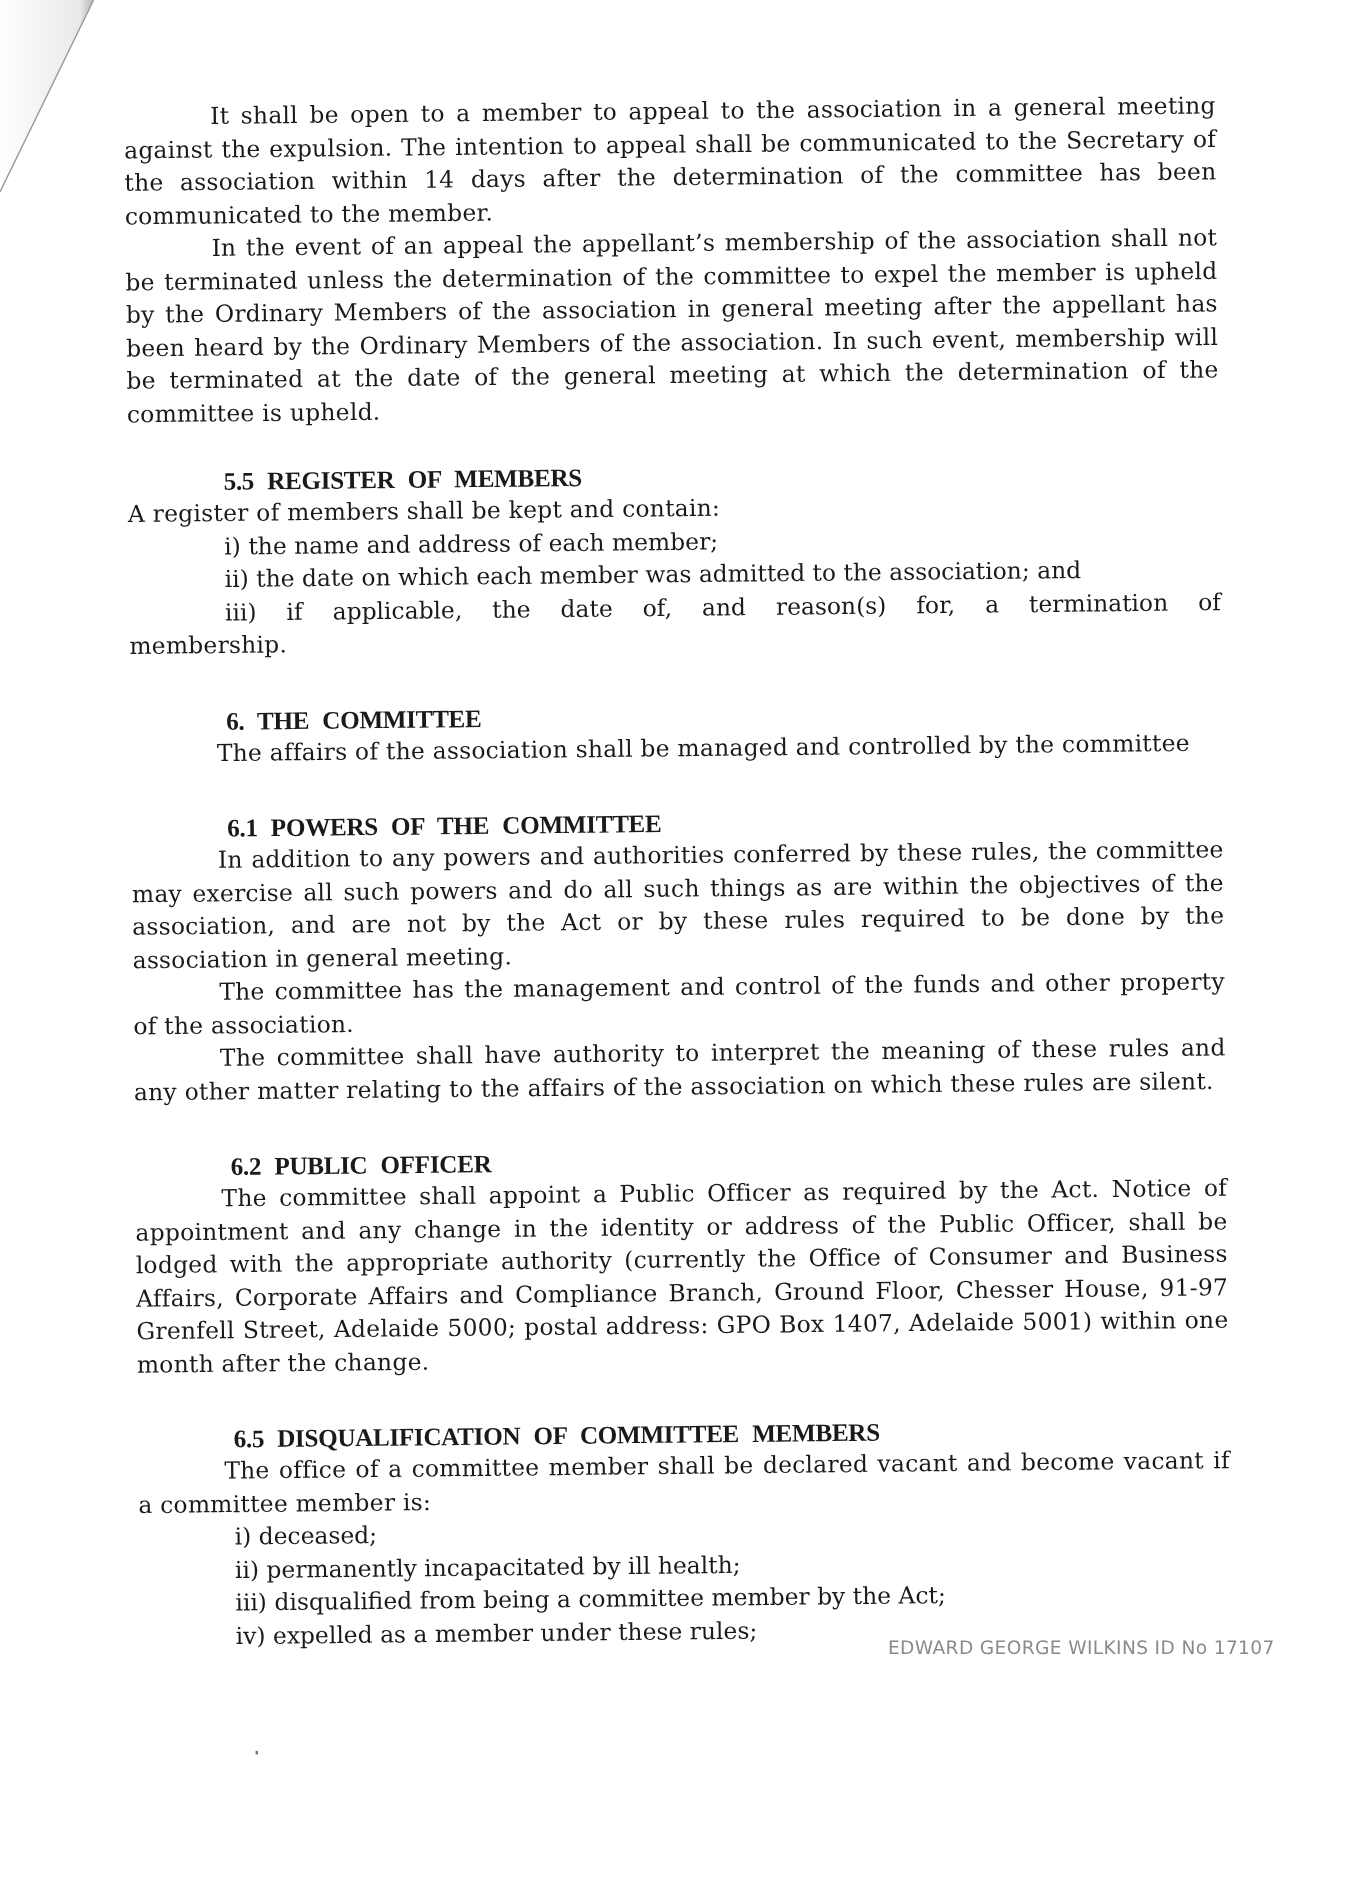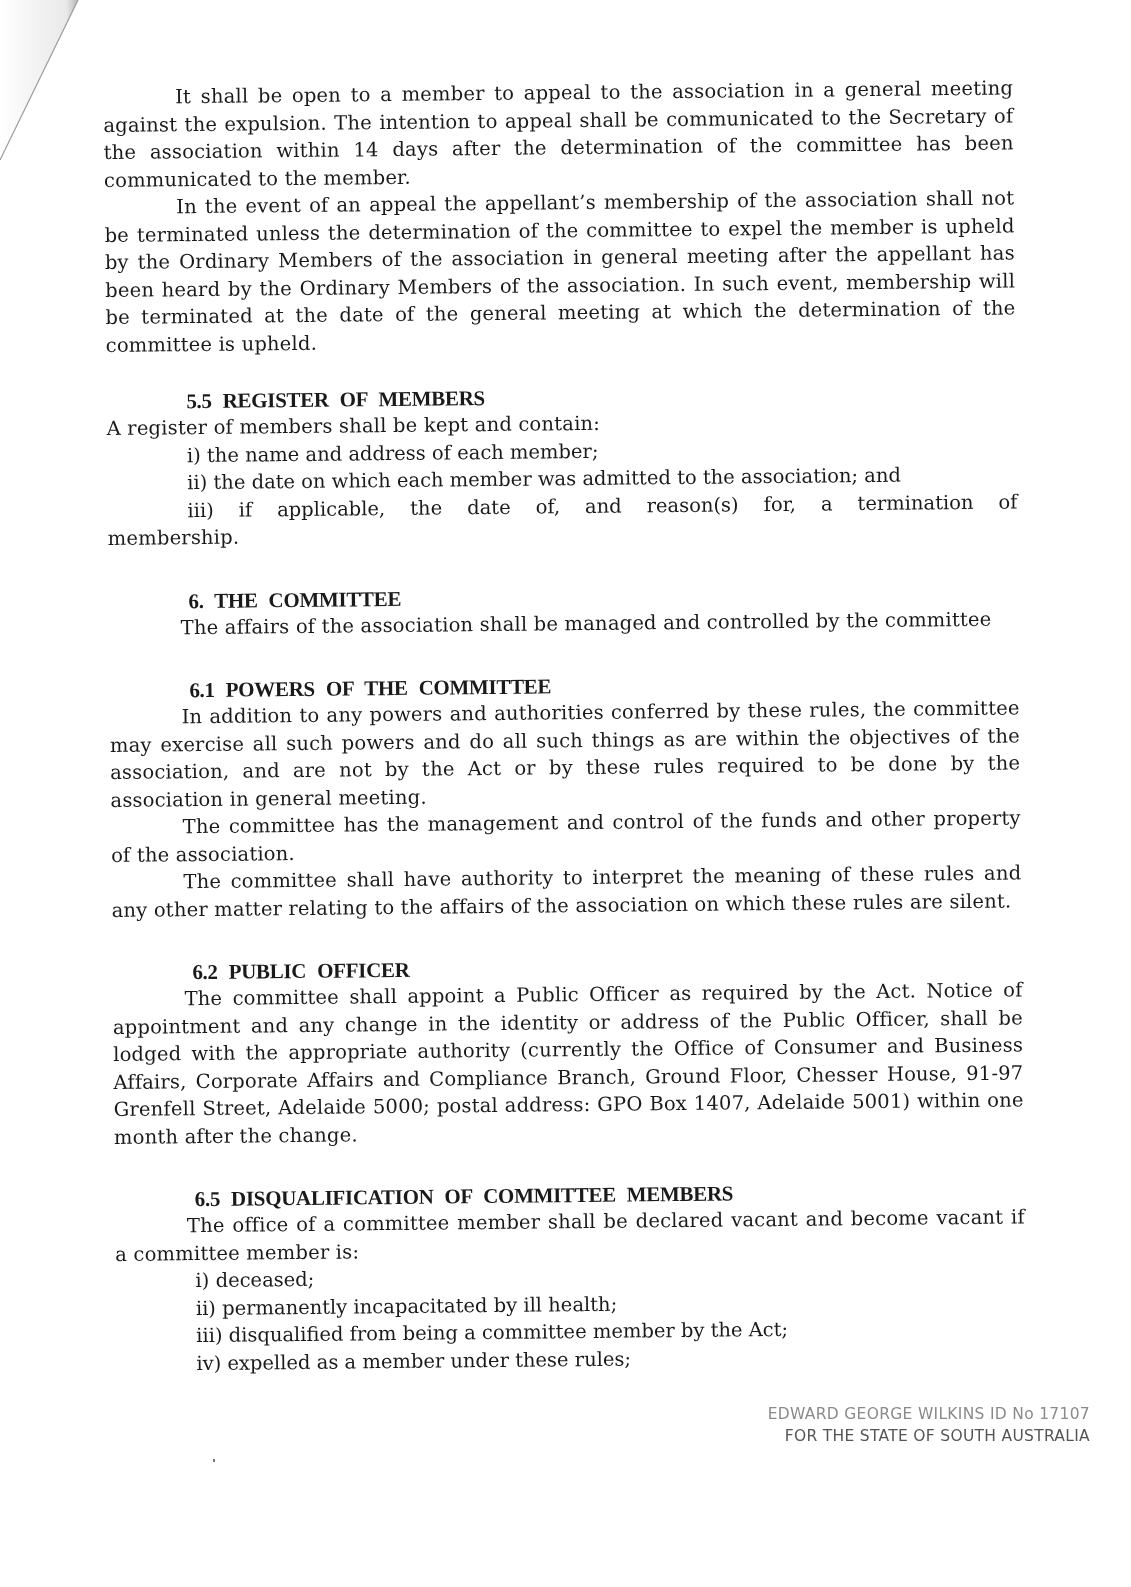--- a/index.html
+++ b/index.html
@@ -22,23 +22,23 @@
   .indent { text-indent: 72px; }
   .heading {
     font-family: "Liberation Serif", "DejaVu Serif", serif;
     font-weight: bold; font-size: 21px; line-height: 26px;
     margin: 36px 0 0 80px; letter-spacing: -0.3px; word-spacing: 6px;
   }
   .first-heading { margin-top: 30px; }
   .list-item { font-size: 19.5px; line-height: 27.5px; margin: 0 0 0 80px; }
   .list-item.justify { text-align: justify; text-align-last: justify; margin-right: 0; }
   .stamp {
-    position: absolute; left: 740px; top: 1403px; width: 350px;
+    position: absolute; left: 740px; top: 1362px; width: 350px;
     font-family: "DejaVu Sans", "Liberation Sans", sans-serif;
-    font-size: 15.5px; line-height: 22px; color: #7b7b7b; text-align: right;
+    font-size: 15.5px; line-height: 22px; color: #7b7b7b; text-align: left;
     letter-spacing: 0.3px;
   }
   .stamp .l1 { color: #8a8a8a; }
   .stamp .l3 { color: #555; }
   .dot { position: absolute; left: 213px; top: 1459px; width: 2px; height: 3px; background: #777; }
 </style>
 </head>
 <body>
 
 <svg class="fold" viewBox="0 0 80 170">
@@ -79,16 +79,15 @@
   <div class="heading">6.5 DISQUALIFICATION OF COMMITTEE MEMBERS</div>
   <p class="p indent">The office of a committee member shall be declared vacant and become vacant if a committee member is:</p>
   <p class="list-item">i) deceased;</p>
   <p class="list-item">ii) permanently incapacitated by ill health;</p>
   <p class="list-item">iii) disqualified from being a committee member by the Act;</p>
   <p class="list-item">iv) expelled as a member under these rules;</p>
 </div>
 
 <div class="stamp">
   <div class="l1">EDWARD GEORGE WILKINS ID No 17107</div>
-  <div class="l3">FOR THE STATE OF SOUTH AUSTRALIA</div>
 </div>
 
 <div class="dot"></div>
 
 </body></html>

